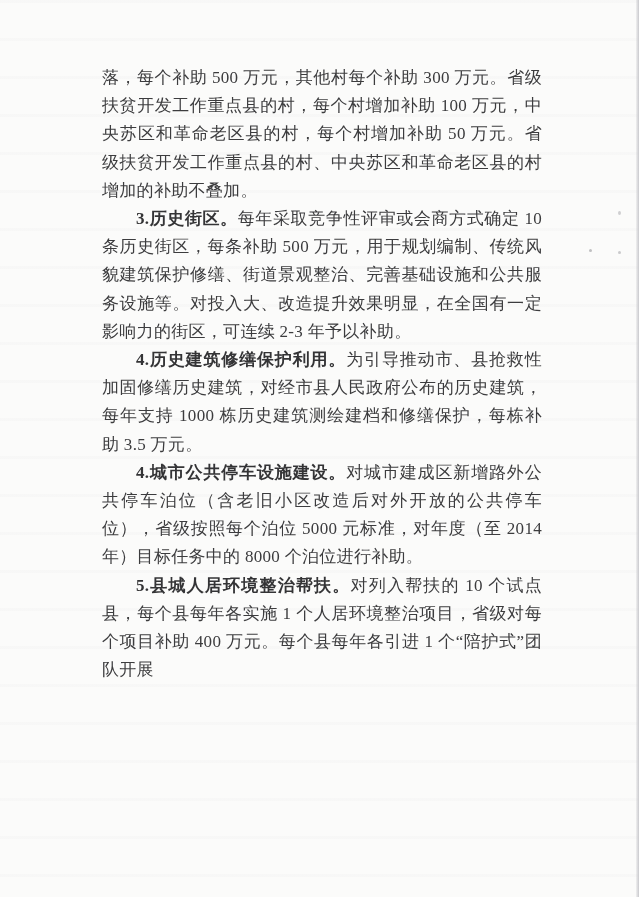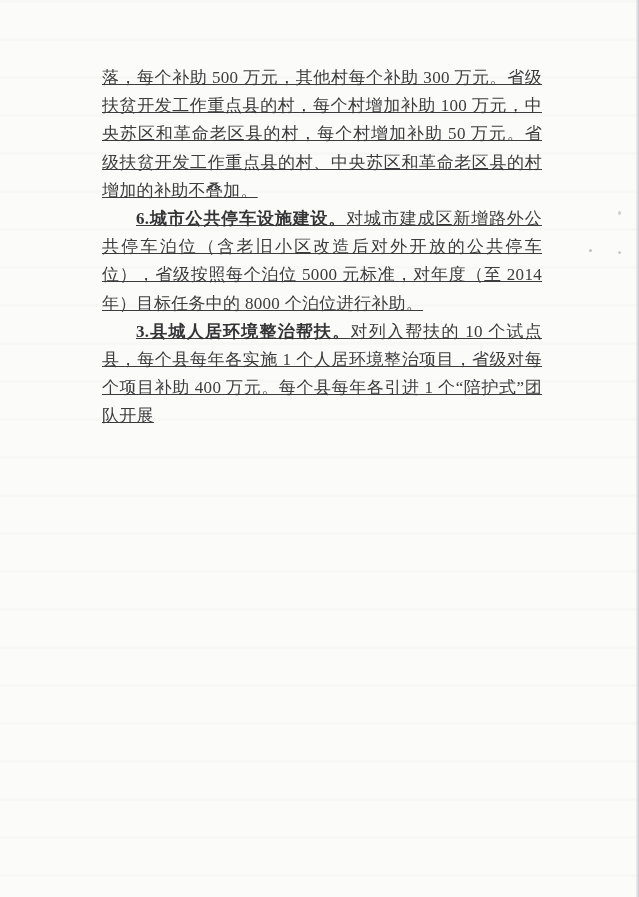--- a/index.html
+++ b/index.html
@@ -26,21 +26,20 @@
     width: 440px;
     font-size: 17px;
     line-height: 28.2px;
     letter-spacing: 0.3px;
     color: #3c3c3e;
     text-align: justify;
   }
   .para {
     margin: 0;
     text-indent: 2em;
-    text-decoration: underline;
   }
   .para.continuation {
     text-indent: 0;
   }
   .para.heading {
     font-weight: bold;
     color: #343436;
   }
   .lead {
     font-weight: bold;
@@ -63,20 +62,22 @@
   .speck-1 { left: 589px; top: 249px; width: 3px; height: 3px; }
   .speck-2 { left: 618px; top: 211px; width: 3px; height: 4px; opacity: 0.4; }
   .speck-3 { left: 618px; top: 251px; width: 3px; height: 3px; opacity: 0.45; }
 </style>
 </head>
 <body>
 
 <div class="page">
   <div class="doc-body">
       <p class="para continuation"><span>落，每个补助 500 万元，其他村每个补助 300 万元。省级扶贫开发工作重点县的村，每个村增加补助 100 万元，中央苏区和革命老区县的村，每个村增加补助 50 万元。省级扶贫开发工作重点县的村、中央苏区和革命老区县的村增加的补助不叠加。</span></p>
-      <p class="para item"><b class="lead">6.城市公共停车设施建设。</b><span>对城市建成区新增路外公共停车泊位（含老旧小区改造后对外开放的公共停车位），省级按照每个泊位 5000 元标准，对年度（至 2014 年）目标任务中的 8000 个泊位进行补助。</span></p>
-      <p class="para item"><b class="lead">3.县城人居环境整治帮扶。</b><span>对列入帮扶的 10 个试点县，每个县每年各实施 1 个人居环境整治项目，省级对每个项目补助 400 万元。每个县每年各引进 1 个“陪护式”团队开展</span></p>
+      <p class="para item"><b class="lead">3.历史街区。</b><span>每年采取竞争性评审或会商方式确定 10 条历史街区，每条补助 500 万元，用于规划编制、传统风貌建筑保护修缮、街道景观整治、完善基础设施和公共服务设施等。对投入大、改造提升效果明显，在全国有一定影响力的街区，可连续 2-3 年予以补助。</span></p>
+      <p class="para item"><b class="lead">4.历史建筑修缮保护利用。</b><span>为引导推动市、县抢救性加固修缮历史建筑，对经市县人民政府公布的历史建筑，每年支持 1000 栋历史建筑测绘建档和修缮保护，每栋补助 3.5 万元。</span></p>
+      <p class="para item"><b class="lead">4.城市公共停车设施建设。</b><span>对城市建成区新增路外公共停车泊位（含老旧小区改造后对外开放的公共停车位），省级按照每个泊位 5000 元标准，对年度（至 2014 年）目标任务中的 8000 个泊位进行补助。</span></p>
+      <p class="para item"><b class="lead">5.县城人居环境整治帮扶。</b><span>对列入帮扶的 10 个试点县，每个县每年各实施 1 个人居环境整治项目，省级对每个项目补助 400 万元。每个县每年各引进 1 个“陪护式”团队开展</span></p>
     </div>
   <div class="scan-edge"></div>
   <div class="scan-speck speck-1"></div>
   <div class="scan-speck speck-2"></div>
   <div class="scan-speck speck-3"></div>
 </div>
 
 </body></html>

